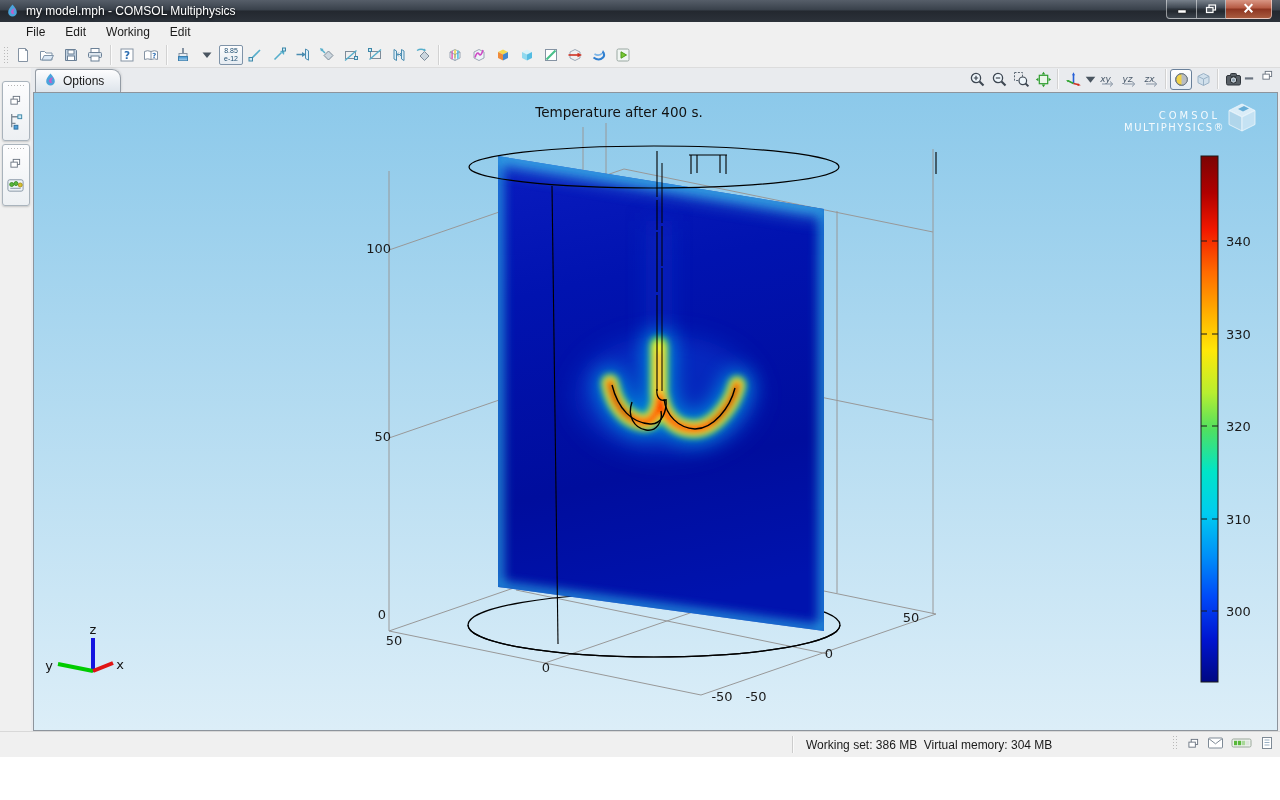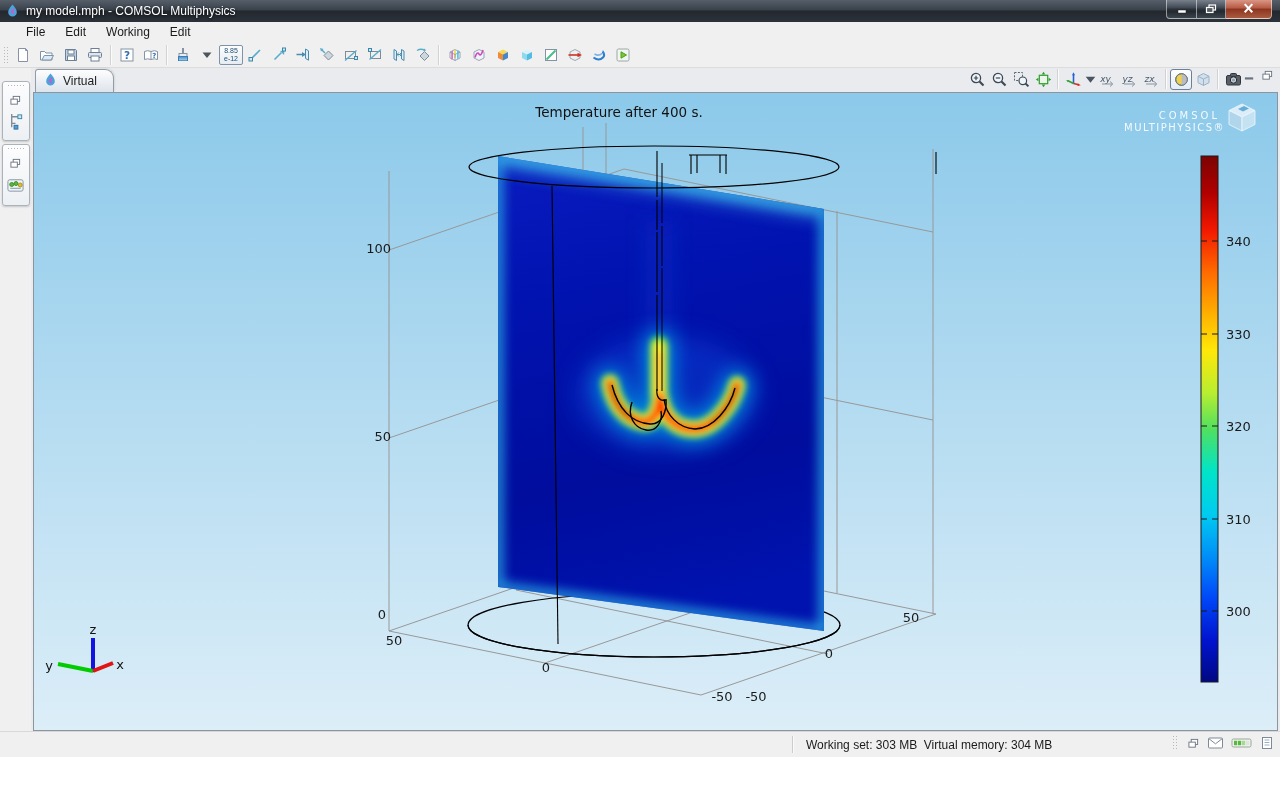--- a/index.html
+++ b/index.html
@@ -371,21 +371,21 @@
       </div>
     </div>
 
     <div class="graphics-panel">
       <div class="tab-strip">
         <div class="tab">
           <span><svg xmlns="http://www.w3.org/2000/svg" viewBox="0 0 16 16" width="15" height="15">
                 <path d="M8 1.5C10.6 4.6 12.6 7 12.6 9.8a4.6 4.6 0 01-9.2 0C3.4 7 5.4 4.6 8 1.5z" fill="#4aa4dc"></path>
                 <path d="M6.2 9.5q1.5-4.5 4.8-3.6-1.8 1-2 3.1-.2 2 1.3 2.8-3.4.3-4.1-2.3z" fill="#c45ec8"></path>
               </svg></span>
-          <span>Virtual</span>
+          <span>Options</span>
         </div>
         <div class="gtoolbar" id="gtoolbar">
             <button class="gtool-btn">
               <span style="display: flex;">
                 <svg xmlns="http://www.w3.org/2000/svg" viewBox="0 0 17 17">
                   <circle cx="7" cy="7" r="4.6" fill="#eff6fb" stroke="#3e4752" stroke-width="1.3"></circle>
                   <line x1="10.5" y1="10.5" x2="14.5" y2="14.5" stroke="#3e4752" stroke-width="2.2"></line>
                   <path d="M4.8 7h4.4M7 4.8v4.4" stroke="#3e4752" stroke-width="1.2"></path>
                 </svg>
               </span>
@@ -656,21 +656,21 @@
               <text x="86" y="576" text-anchor="middle">x</text>
             </g>
           </g>
         </svg>
       </div>
     </div>
   </div>
 
   <div class="statusbar">
     <div class="status-sep"></div>
-    <span class="status-text">Working set: 303 MB  Virtual memory: 304 MB</span>
+    <span class="status-text">Working set: 386 MB  Virtual memory: 304 MB</span>
     <div class="status-icons" id="statusicons">
         <div class="tb-grip"></div>
         <button class="sb-btn">
           <span style="display: flex;">
             <svg xmlns="http://www.w3.org/2000/svg" viewBox="0 0 14 12" width="13" height="11">
               <rect x="4.5" y="1.5" width="7" height="5.5" fill="#fff" stroke="#6a7480"></rect>
               <rect x="2" y="4.5" width="7" height="5.5" fill="#fff" stroke="#6a7480"></rect>
             </svg>
           </span>
         </button>

